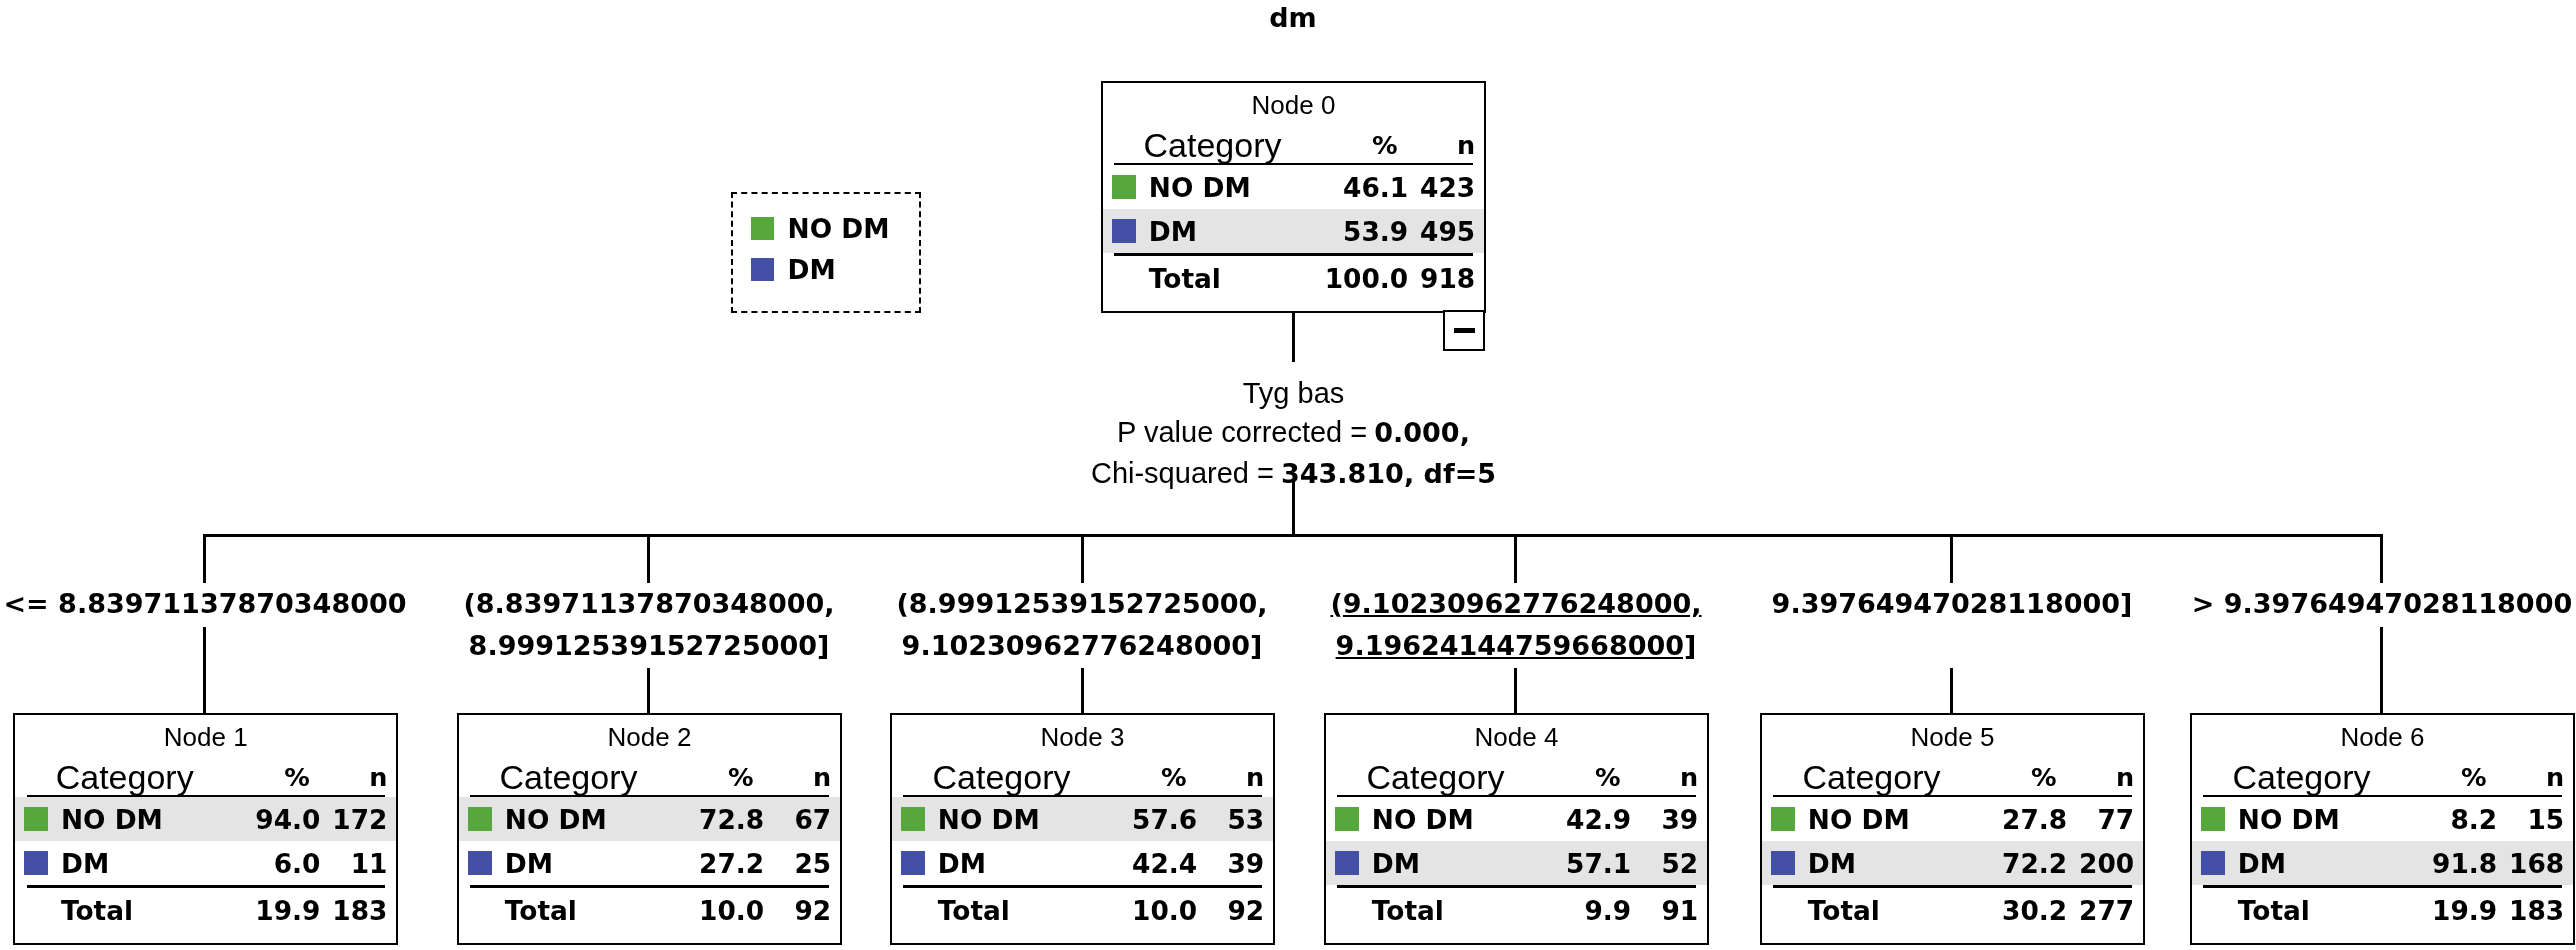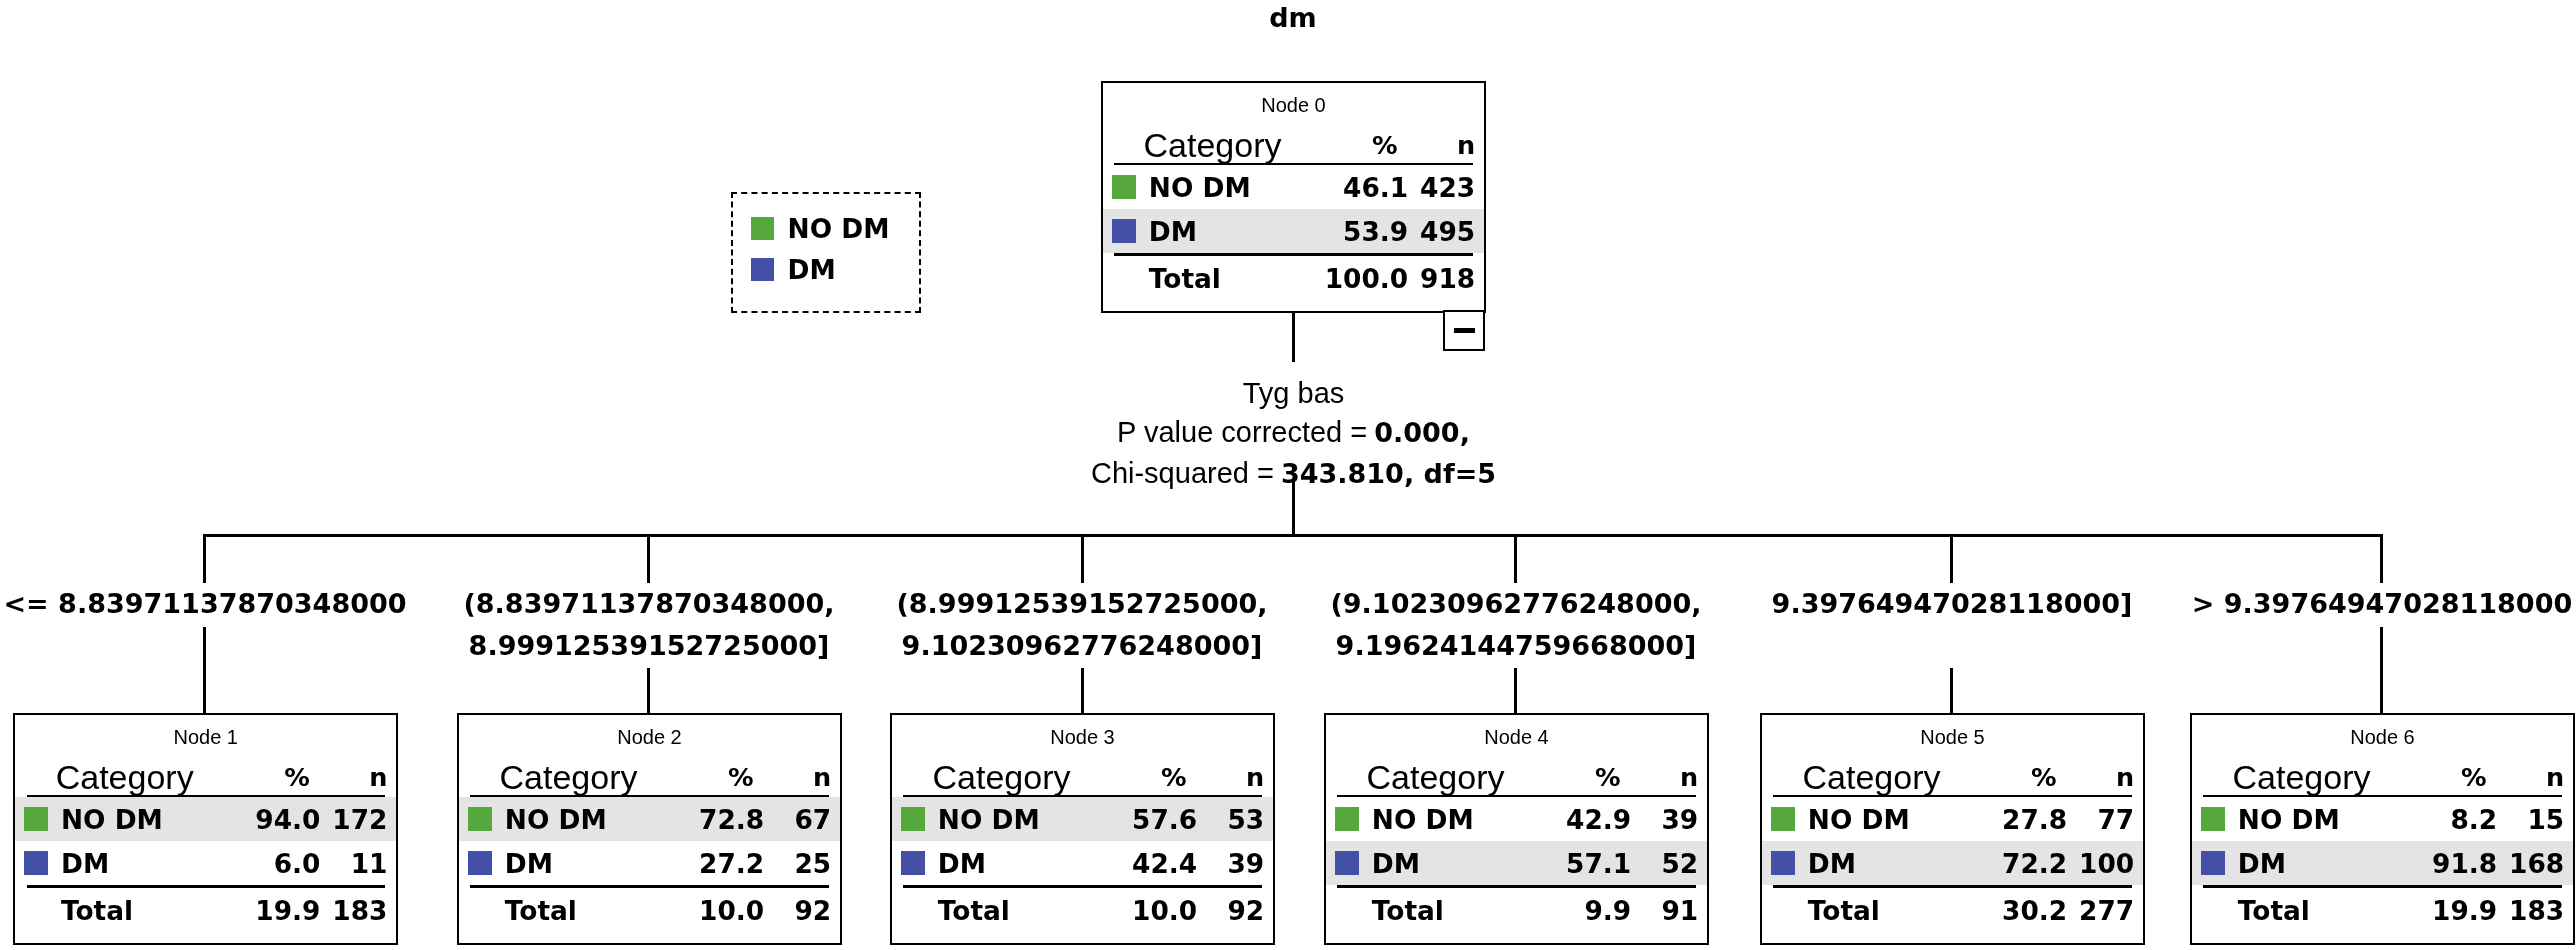--- a/index.html
+++ b/index.html
@@ -24,21 +24,21 @@
   .legend-item { display: flex; align-items: center; height: 41px; }
   .legend-swatch { width: 23px; height: 23px; display: inline-block; flex: 0 0 23px; }
   .legend-label { margin-left: 14px; font-size: 26.4px; }
 
   
   .node {
     position: absolute; width: 385px; height: 232px; top: 713px;
     border: 2.6px solid #000; background: #fff; padding-top: 1.8px;
   }
   .node-root { left: 1101px; top: 81px; }
-  .node-title { height: 41px; line-height: 41px; text-align: center; font-size: 20px; }
+  .node-title { height: 41px; line-height: 41px; text-align: center; font-size: 26px; }
   .hdr, .nrow {
     display: grid; grid-template-columns: 37px 1fr 92px 67px;
     align-items: center; padding: 0 8.8px;
   }
   .hdr { height: 37px; }
   .hdr .cat-h { font-size: 34px; margin-left: -5.3px; }
   .hdr .px { font-size: 25.5px; }
   .nrow { height: 44px; font-size: 26.4px; }
   .nrow.total-row { height: 46px; }
   .right { text-align: right; }
@@ -149,21 +149,21 @@
     <div>&lt;= 8.83971137870348000</div>
   </div>
   <div class="branch-label px" style="left:420px;">
     <div>(8.83971137870348000,</div>
       <div>8.99912539152725000]</div>
   </div>
   <div class="branch-label px" style="left:853px;">
     <div>(8.99912539152725000,</div>
       <div>9.10230962776248000]</div>
   </div>
-  <div class="branch-label px" style="left:1287px;">
+  <div class="branch-label px" style="left:1287px;text-decoration:underline;">
     <div>(9.10230962776248000,</div>
       <div>9.19624144759668000]</div>
   </div>
   <div class="branch-label px" style="left:1723px;">
       <div>9.39764947028118000]</div>
   </div>
   <div class="branch-label px" style="left:2153px;">
     <div>&gt; 9.39764947028118000</div>
   </div>
 
@@ -306,21 +306,21 @@
     <div class="nrow">
       <span class="swatch" style="background: rgb(86, 168, 60);"></span>
       <span class="px">NO DM</span>
       <span class="px right">27.8</span>
       <span class="px right">77</span>
     </div>
     <div class="nrow hl">
       <span class="swatch" style="background: rgb(68, 80, 165);"></span>
       <span class="px">DM</span>
       <span class="px right">72.2</span>
-      <span class="px right">100</span>
+      <span class="px right">200</span>
     </div>
     <div class="rule"></div>
     <div class="nrow total-row">
       <span></span>
       <span class="px">Total</span>
       <span class="px right">30.2</span>
       <span class="px right">277</span>
     </div>
   </div>
 

